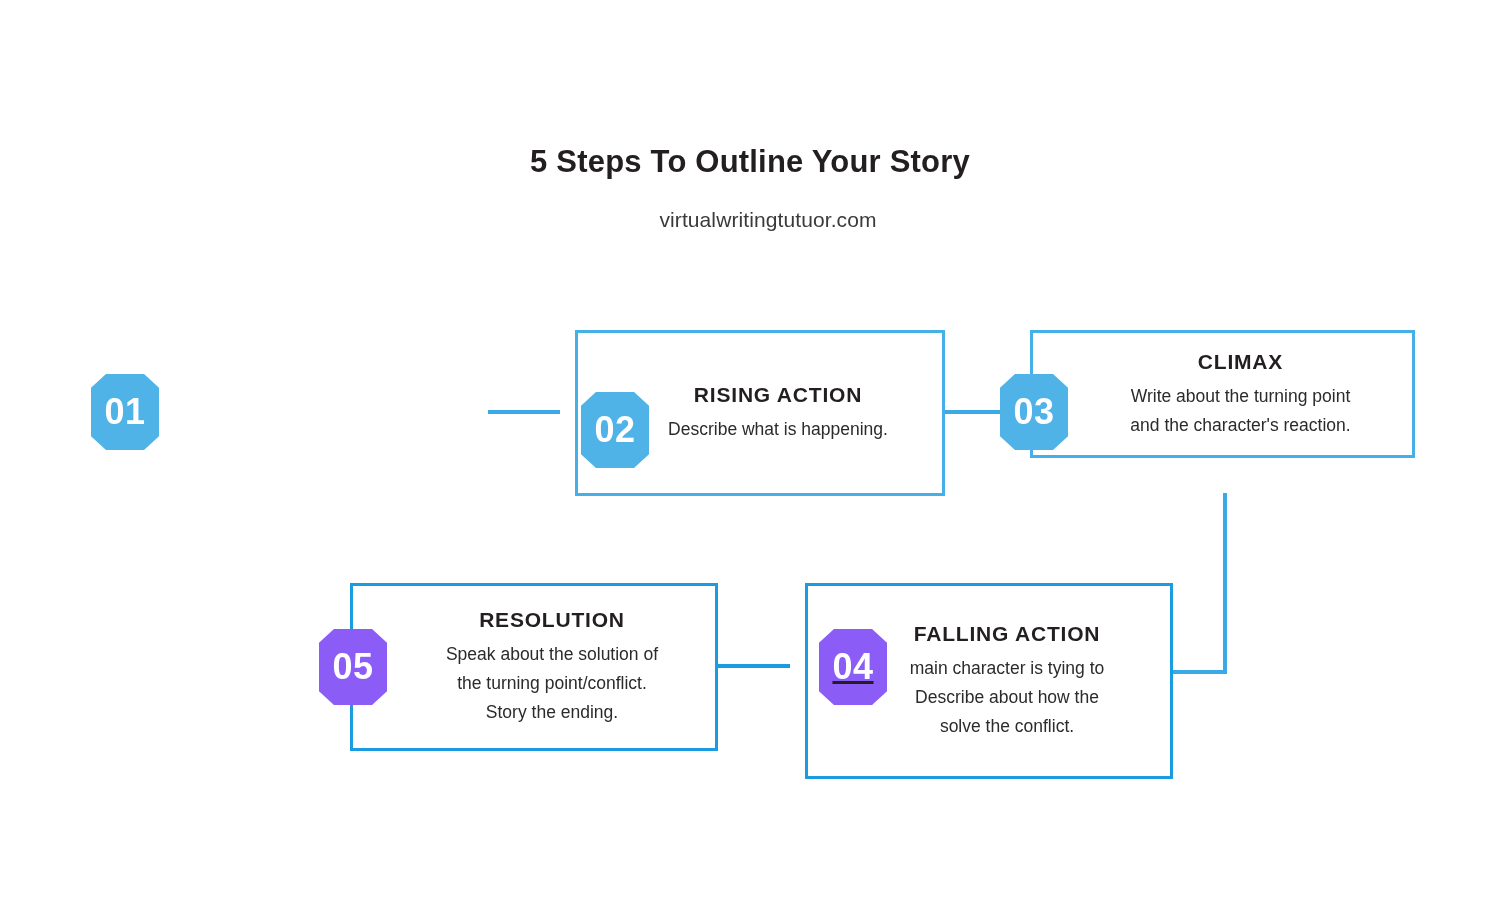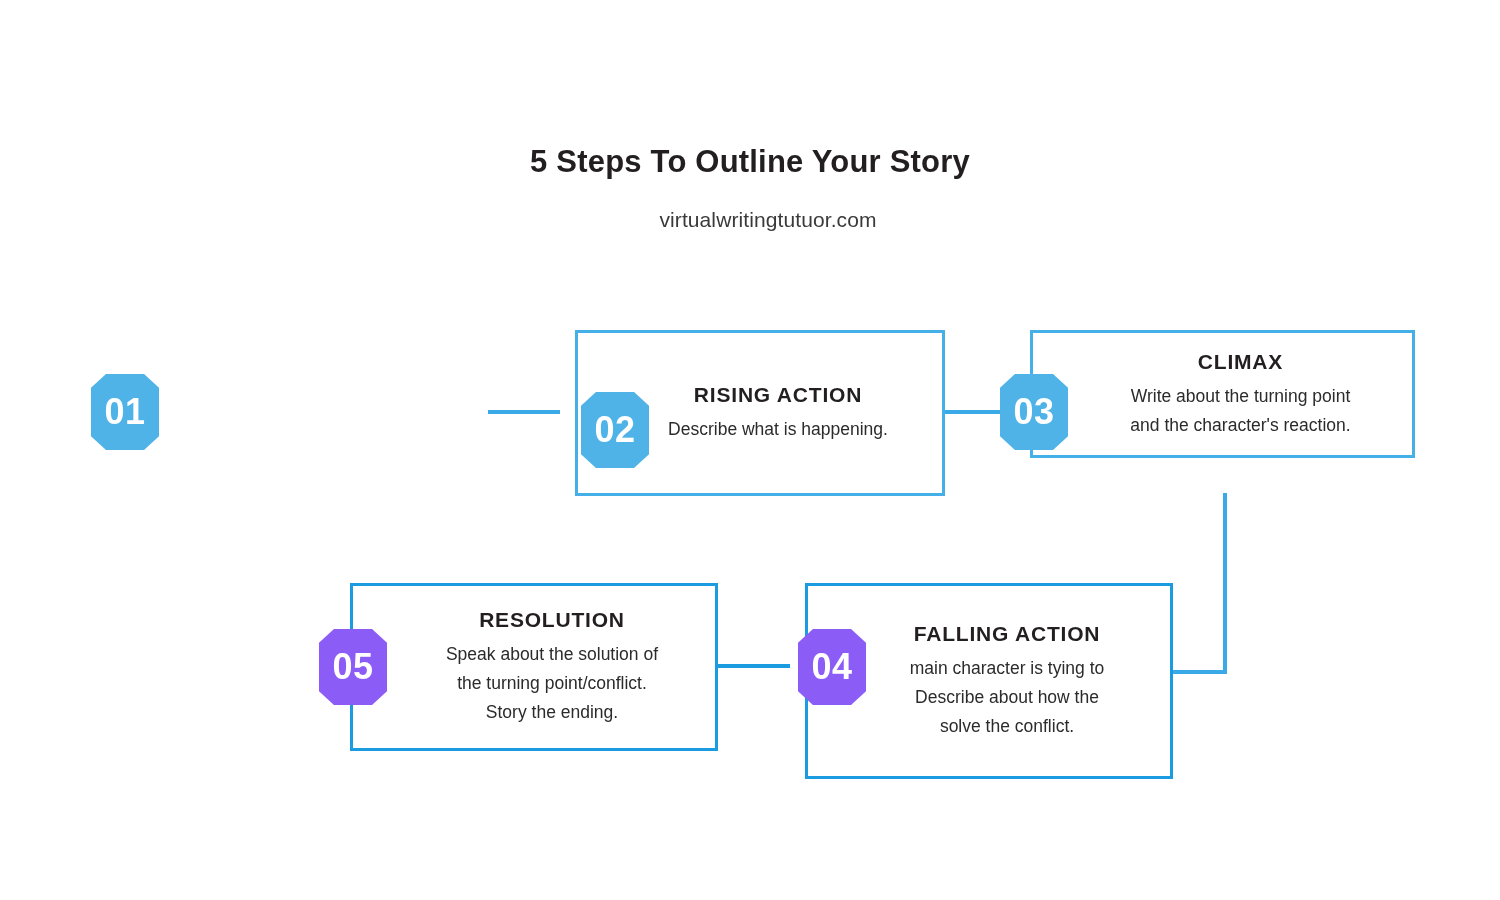--- a/index.html
+++ b/index.html
@@ -183,17 +183,17 @@
   <div class="step deep" style="left:805px; top:583px; width:368px; height:196px;">
     <div class="step-body">
       <div class="step-heading">FALLING ACTION</div>
       <div class="step-desc">
         <div>main character is tying to</div>
         <div>Describe about how the</div>
         <div>solve the conflict.</div>
       </div>
     </div>
   </div>
-  <div class="badge deep" style="left:798px; top:629px;">
+  <div class="badge deep" style="left:819px; top:629px;text-decoration:underline;">
     <span class="badge-num">04</span>
   </div>
 
 </div>
 
 </body></html>

